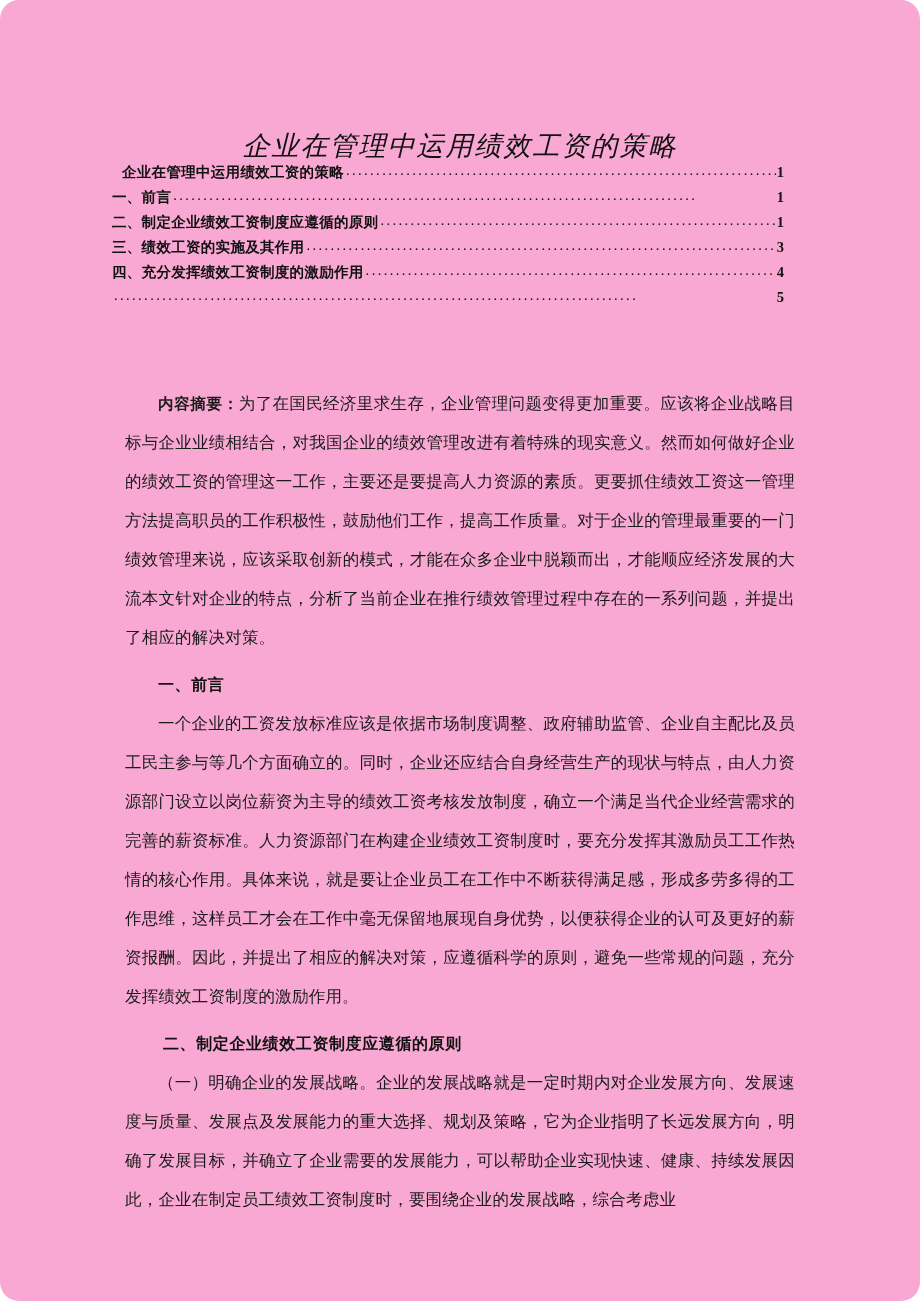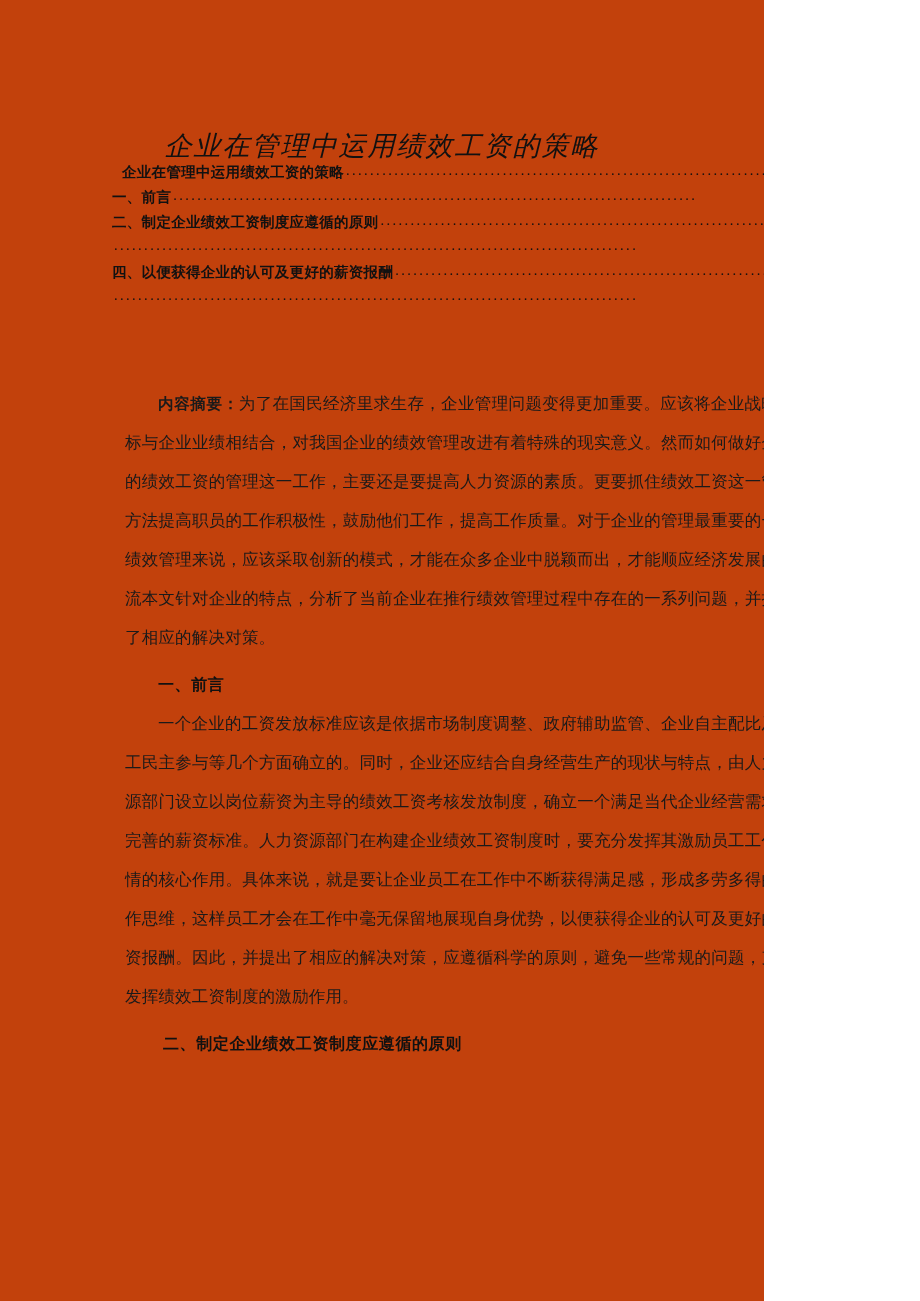--- a/index.html
+++ b/index.html
@@ -3,26 +3,27 @@
 <meta charset="utf-8">
 <title>Document</title>
 <style>
   html, body {
     margin: 0;
     padding: 0;
     background: #ffffff;
   }
   .page {
     position: relative;
-    width: 764px;
+    width: 920px;
     height: 1301px;
-    background: #c2410c;
+    background: #f9a8d4;
     overflow: hidden;
     font-family: "Liberation Serif", "DejaVu Serif", serif;
     color: #000000;
+    border-radius: 19px;
     -webkit-font-smoothing: antialiased;
   }
 
   
   .doc-title {
     position: absolute;
     left: 0;
     right: 0;
     top: 110px;
     text-align: center;
@@ -156,26 +157,27 @@
         <span class="toc-page">1</span>
       </li>
 
       <li class="toc-item">
         <span class="toc-label">二、制定企业绩效工资制度应遵循的原则</span>
         <span class="toc-dots">.......................................................................................</span>
         <span class="toc-page">1</span>
       </li>
 
       <li class="toc-item">
+        <span class="toc-label">三、绩效工资的实施及其作用</span>
         <span class="toc-dots">.......................................................................................</span>
         <span class="toc-page">3</span>
       </li>
 
       <li class="toc-item">
-        <span class="toc-label">四、以便获得企业的认可及更好的薪资报酬</span>
+        <span class="toc-label">四、充分发挥绩效工资制度的激励作用</span>
         <span class="toc-dots">.......................................................................................</span>
         <span class="toc-page">4</span>
       </li>
 
       <li class="toc-item">
         <span class="toc-dots">.......................................................................................</span>
         <span class="toc-page">5</span>
       </li>
 
     </ul>
@@ -187,16 +189,17 @@
       <span class="lead">内容摘要：</span><span>为了在国民经济里求生存，企业管理问题变得更加重要。应该将企业战略目标与企业业绩相结合，对我国企业的绩效管理改进有着特殊的现实意义。然而如何做好企业的绩效工资的管理这一工作，主要还是要提高人力资源的素质。更要抓住绩效工资这一管理方法提高职员的工作积极性，鼓励他们工作，提高工作质量。对于企业的管理最重要的一门绩效管理来说，应该采取创新的模式，才能在众多企业中脱颖而出，才能顺应经济发展的大流本文针对企业的特点，分析了当前企业在推行绩效管理过程中存在的一系列问题，并提出了相应的解决对策。</span>
     </p>
 
 
     <h2 class="section-heading">一、前言</h2>
 
     <p class="para">一个企业的工资发放标准应该是依据市场制度调整、政府辅助监管、企业自主配比及员工民主参与等几个方面确立的。同时，企业还应结合自身经营生产的现状与特点，由人力资源部门设立以岗位薪资为主导的绩效工资考核发放制度，确立一个满足当代企业经营需求的完善的薪资标准。人力资源部门在构建企业绩效工资制度时，要充分发挥其激励员工工作热情的核心作用。具体来说，就是要让企业员工在工作中不断获得满足感，形成多劳多得的工作思维，这样员工才会在工作中毫无保留地展现自身优势，以便获得企业的认可及更好的薪资报酬。因此，并提出了相应的解决对策，应遵循科学的原则，避免一些常规的问题，充分发挥绩效工资制度的激励作用。</p>
 
     <h2 class="section-heading tight">二、制定企业绩效工资制度应遵循的原则</h2>
 
+    <p class="para">（一）明确企业的发展战略。企业的发展战略就是一定时期内对企业发展方向、发展速度与质量、发展点及发展能力的重大选择、规划及策略，它为企业指明了长远发展方向，明确了发展目标，并确立了企业需要的发展能力，可以帮助企业实现快速、健康、持续发展因此，企业在制定员工绩效工资制度时，要围绕企业的发展战略，综合考虑业</p>
 
   </div>
 
 </div>
 
 </body></html>

